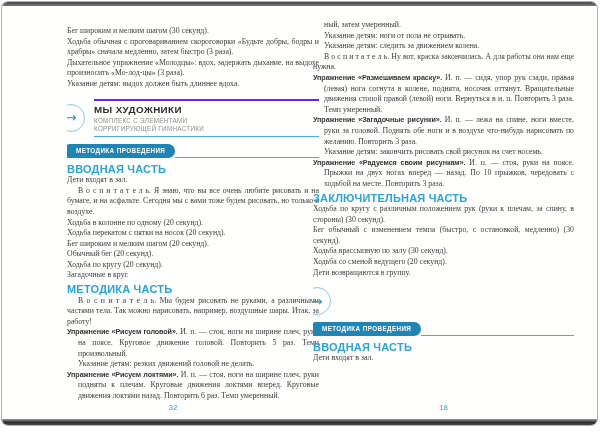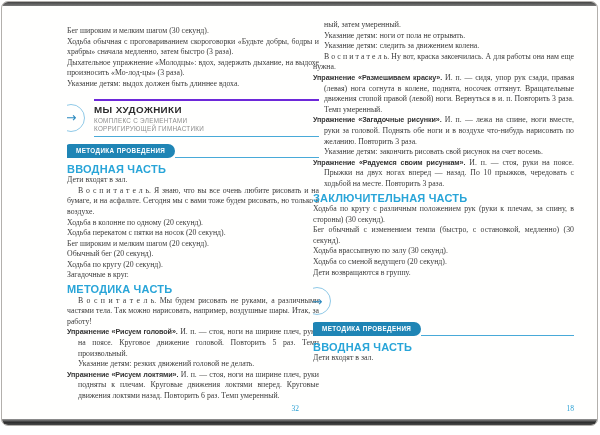--- a/index.html
+++ b/index.html
@@ -19,22 +19,22 @@
     background:linear-gradient(#9a9a9a,#2d2d2d 55%,#4a4a4a);}
 
   .page{
     position:absolute;top:0;overflow:hidden;
     font-size:7.8px;line-height:10.6px;color:#3b3b3b;
   }
   .page-left{left:45px;top:24px;width:252px;height:374px;margin-left:20px;}
   .page-right{left:311px;top:18px;width:261px;height:380px;}
 
   .pagenum{
-    position:absolute;top:402px;text-align:right;
-    font-family:Liberation Serif, serif;font-size:7.5px;color:#2aa0d4;
+    position:absolute;top:402px;text-align:center;
+    font-family:Liberation Mono, monospace;font-size:7.5px;color:#2aa0d4;
   }
   .pagenum-left{left:45px;width:252px;}
   .pagenum-right{left:311px;width:261px;}
 
   
   ul.bullets{margin:0 0 0 0;padding:0;list-style:none;}
   li.bullet-item{position:relative;margin:0;text-align:justify;}
   li.bullet-item::before{
     content:"";position:absolute;left:-11px;top:3.6px;
     width:3.4px;height:3.4px;border-radius:50%;background:#2aa0d4;

